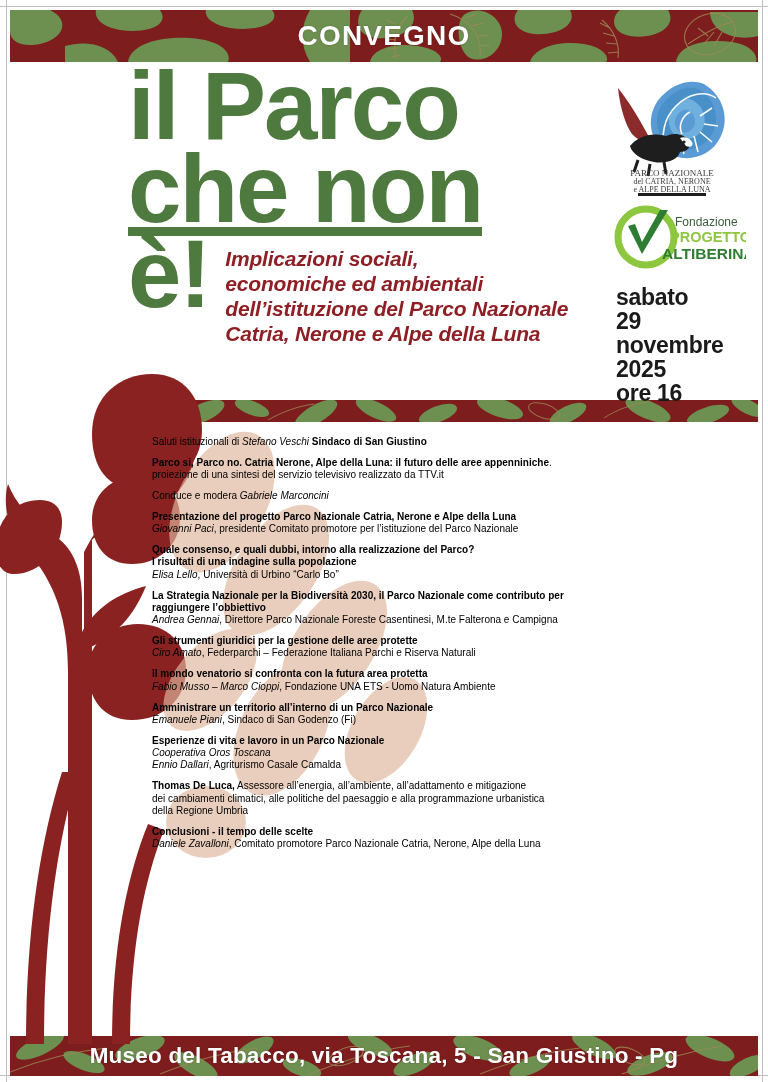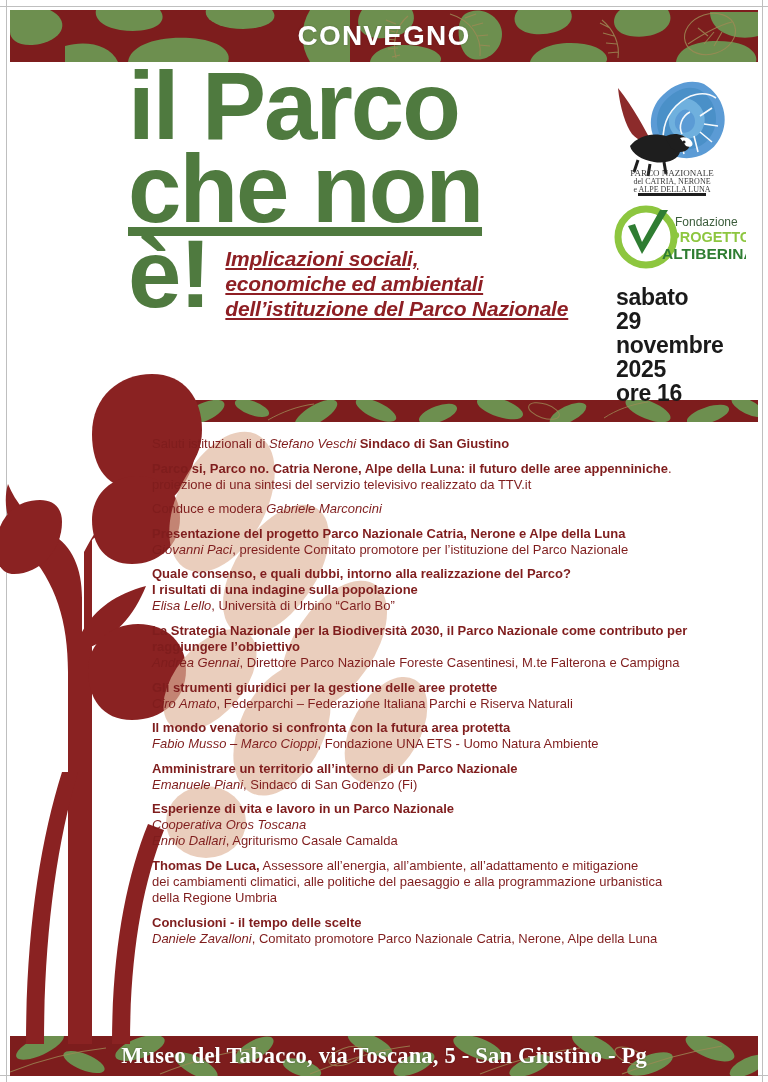--- a/index.html
+++ b/index.html
@@ -22,21 +22,21 @@
 
   
   .banner{
     position:absolute;
     background:#14532d;
     overflow:hidden;
   }
   .banner svg{position:absolute;left:0;top:0;width:100%;height:100%;}
   .banner-top{left:10px;top:10px;width:748px;height:52px;}
   .banner-mid{left:148px;top:400px;width:610px;height:22px;}
-  .banner-bottom{left:10px;top:1036px;width:748px;height:40px;font-family:Liberation Serif, serif;}
+  .banner-bottom{left:10px;top:1036px;width:748px;height:40px;}
 
   .convegno{
     position:absolute;left:0;top:0;width:100%;height:100%;
     display:flex;align-items:center;justify-content:center;
     color:#ffffff;font-weight:bold;font-size:28px;letter-spacing:1.2px;
     text-shadow:0 0 2px rgba(0,0,0,.25);
   }
   .venue{
     position:absolute;left:0;top:0;width:100%;height:100%;
     display:flex;align-items:center;justify-content:center;
@@ -79,25 +79,25 @@
   
   .date-block{
     position:absolute;left:616px;top:286px;width:150px;z-index:3;
     font-weight:bold;font-size:23px;line-height:1.04;color:#1a1a1a;
     letter-spacing:-.3px;
   }
 
   
   .programme{
     position:absolute;left:152px;top:436px;width:598px;z-index:2;
-    font-size:13px;line-height:1.235;color:#7f1d1d;
+    font-size:10px;line-height:1.235;color:#000000;
   }
   .p-item{margin-bottom:8.5px;}
   .p-item:last-child{margin-bottom:4px;}
-  .ln{display:block;text-decoration:underline;}
+  .ln{display:block;}
   .b{font-weight:bold;}
   .i{font-style:italic;}
 
   .contact{
     position:absolute;left:152px;top:962px;width:600px;z-index:2;
     font-size:14.2px;line-height:1.3;color:#1a1a1a;
   }
   .contact .head{color:#a52a2a;font-weight:bold;letter-spacing:.1px;font-size:14.6px;}
 </style>
 </head>
@@ -170,20 +170,21 @@
 
   <div class="title-wrap">
     <div class="title-line t1">il Parco</div>
     <div class="title-line t2">che non</div>
     <div class="title-row3">
       <div class="t3">è!</div>
       <div class="subtitle">
         <span class="ln">Implicazioni sociali,</span>
         <span class="ln">economiche ed ambientali</span>
         <span class="ln">dell’istituzione del Parco Nazionale</span>
+        <span class="ln">Catria, Nerone e Alpe della Luna</span>
       </div>
     </div>
   </div>
 
   <svg class="logo-park" viewBox="0 0 128 122">
     <g>
       <path d="M96,10 C116,22 122,46 112,64 C102,84 76,90 58,78 C40,66 38,40 52,24 C64,10 82,4 96,10 Z" fill="#5b9bd5"></path>
       <path d="M92,16 C108,26 112,46 104,60 C96,76 74,80 60,70 C46,60 46,40 56,28 C66,16 80,10 92,16 Z" fill="#4a90c8"></path>
       <path d="M84,26 C96,32 100,46 94,56 C88,66 74,68 66,60 C58,52 60,38 68,31 C74,25 80,24 84,26 Z" fill="#6fb0de"></path>
       <path d="M80,36 C87,40 89,48 85,54 C81,60 73,60 69,55 C65,50 67,42 72,38 C75,35 78,35 80,36 Z" fill="#5b9bd5"></path>

